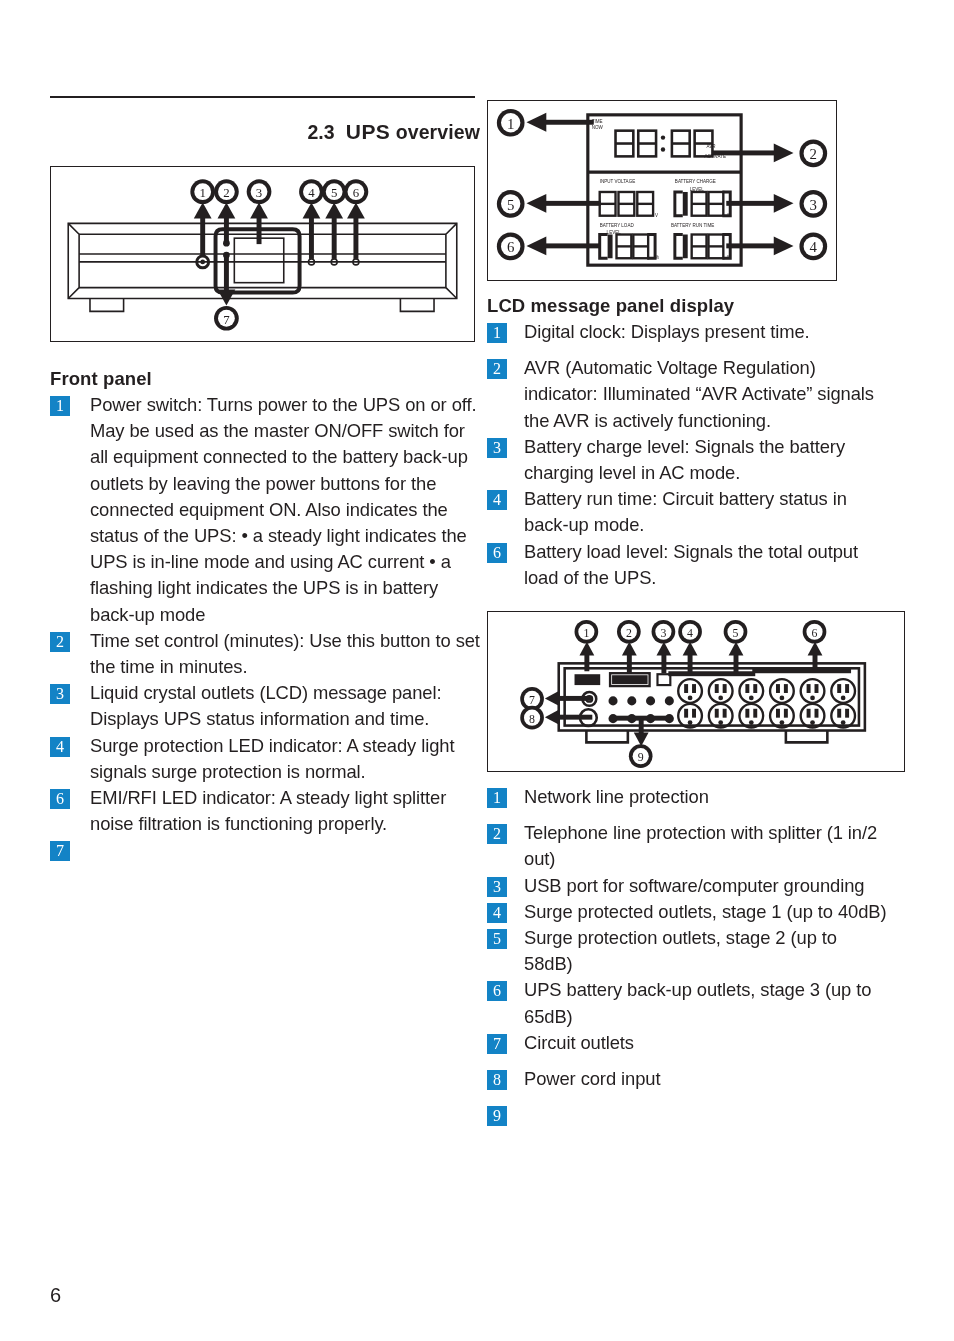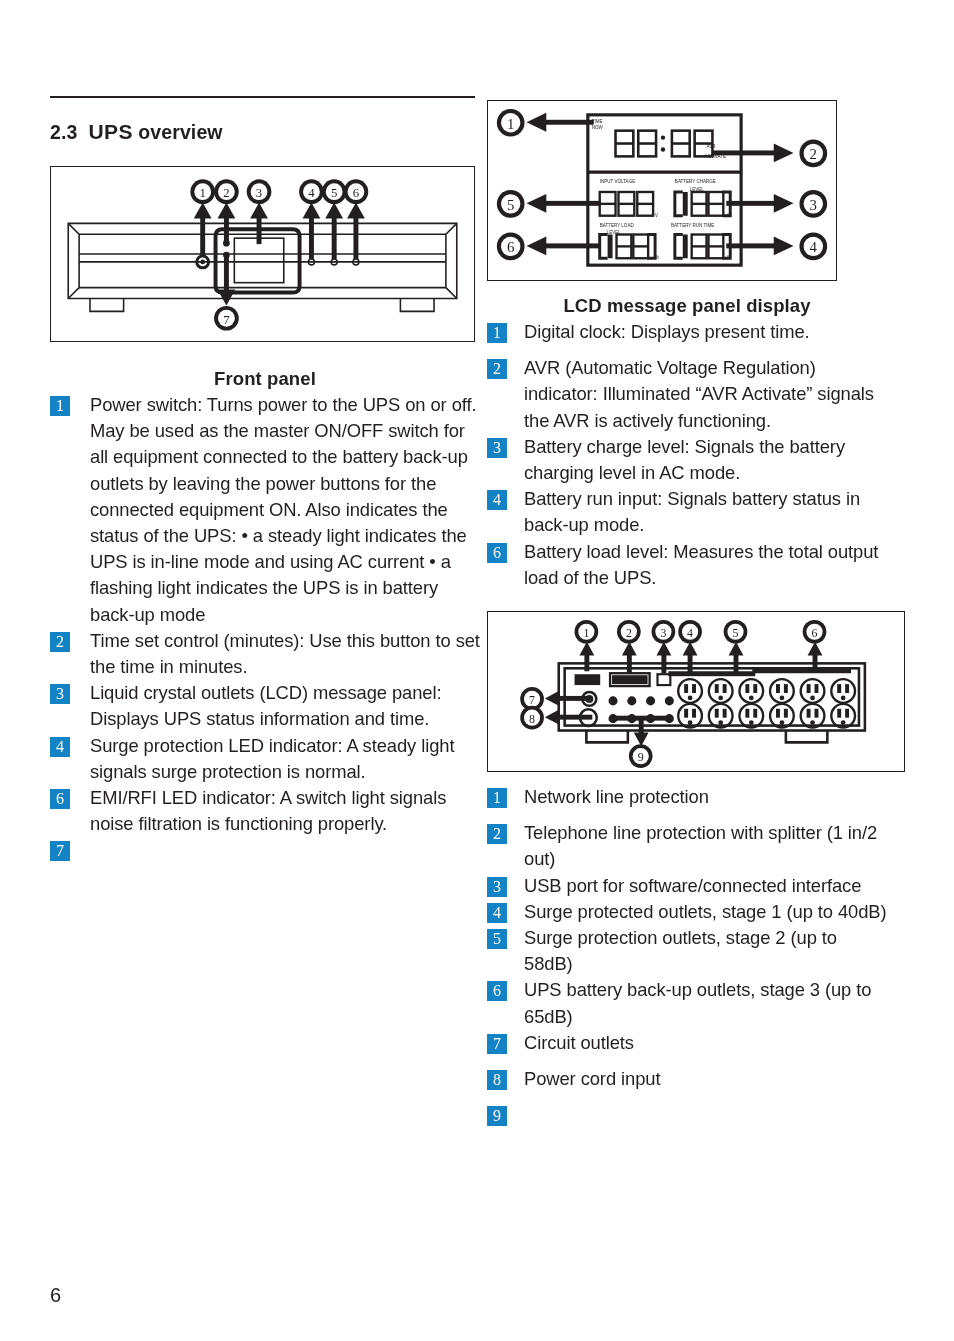--- a/index.html
+++ b/index.html
@@ -34,30 +34,30 @@
   .rule {
     border-top: 2px solid #231f20;
     width: 425px;
     margin: 0 0 22px 0;
   }
   .section-heading {
     font-size: 19.5px;
     font-weight: bold;
     letter-spacing: 0.1px;
     margin: 0 0 22px 0;
+    text-align: right;
   }
   .section-heading .num { margin-right: 11px; }
   .section-heading .ups { font-size: 21px; letter-spacing: 0.4px; }
 
   .sub-heading {
     font-size: 18.5px;
     font-weight: bold;
     margin: 0 0 2px 0;
     letter-spacing: 0.1px;
-    text-align: center;
   }
 
   
   ol.numlist {
     list-style: none;
     margin: 0;
     padding: 0;
   }
   ol.numlist > li {
     position: relative;
@@ -236,21 +236,21 @@
   </div>
 
   <h3 class="sub-heading">Front panel</h3>
 
   <ol class="numlist" id="front-panel-list">
     <li><span class="badge">1</span><span>Power switch: Turns power to the UPS on or off. May be used as the master ON/OFF switch for all equipment connected to the battery back-up outlets by leaving the power buttons for the connected equipment ON. Also indicates the status of the UPS: • a steady light indicates the UPS is in-line mode and using AC current • a flashing light indicates the UPS is in battery back-up mode</span></li>
     <li><span class="badge">2</span><span>Time set control (minutes): Use this button to set the time in minutes.</span></li>
     <li><span class="badge">3</span><span>Liquid crystal outlets (LCD) message panel: Displays UPS status information and time.</span></li>
     <li><span class="badge">4</span><span>Surge protection LED indicator: A steady light signals surge protection is normal.</span></li>
     <li><span class="badge">5</span></li>
-    <li><span class="badge">6</span><span>EMI/RFI LED indicator: A switch light signals noise filtration is functioning properly.</span></li>
+    <li><span class="badge">6</span><span>EMI/RFI LED indicator: A steady light splitter noise filtration is functioning properly.</span></li>
     <li><span class="badge">7</span></li>
   </ol>
 </div>
 
 <div id="right-col">
 
   <div class="figbox" id="fig-lcd">
     <svg class="fig-svg" viewBox="0 0 350 181">
 
       <g fill="none" stroke="#231f20" stroke-width="3.2">
@@ -397,23 +397,23 @@
       </g>
     </svg>
   </div>
 
   <h3 class="sub-heading">LCD message panel display</h3>
 
   <ol class="numlist" id="lcd-panel-list">
     <li><span class="badge">1</span><span>Digital clock: Displays present time.</span></li>
     <li class="gap"><span class="badge">2</span><span>AVR (Automatic Voltage Regulation) indicator: Illuminated “AVR Activate” signals the AVR is actively functioning.</span></li>
     <li><span class="badge">3</span><span>Battery charge level: Signals the battery charging level in AC mode.</span></li>
-    <li><span class="badge">4</span><span>Battery run input: Signals battery status in back-up mode.</span></li>
+    <li><span class="badge">4</span><span>Battery run time: Circuit battery status in back-up mode.</span></li>
     <li><span class="badge">5</span></li>
-    <li><span class="badge">6</span><span>Battery load level: Measures the total output load of the UPS.</span></li>
+    <li><span class="badge">6</span><span>Battery load level: Signals the total output load of the UPS.</span></li>
   </ol>
 
   <div class="figbox" id="fig-back" style="margin-top:20px;">
     <svg class="fig-svg" viewBox="0 0 418 161">
 
       <g fill="none" stroke="#231f20" stroke-width="2.6">
         <rect x="70" y="52" width="310" height="68"></rect>
         <rect x="76" y="57" width="298" height="58"></rect>
         <path d="M98 120 L98 132 L140 132 L140 120"></path>
         <path d="M300 120 L300 132 L342 132 L342 120"></path>
@@ -593,21 +593,21 @@
             <text x="153" y="151" font-family="Liberation Serif, serif" font-size="12" text-anchor="middle" fill="#231f20">9</text>
           </g>
       </g>
     </svg>
   </div>
 
 
   <ol class="numlist" id="back-panel-list">
     <li><span class="badge">1</span><span>Network line protection</span></li>
     <li class="gap"><span class="badge">2</span><span>Telephone line protection with splitter (1 in/2 out)</span></li>
-    <li><span class="badge">3</span><span>USB port for software/connected interface</span></li>
+    <li><span class="badge">3</span><span>USB port for software/computer grounding</span></li>
     <li><span class="badge">4</span><span>Surge protected outlets, stage 1 (up to 40dB)</span></li>
     <li><span class="badge">5</span><span>Surge protection outlets, stage 2 (up to 58dB)</span></li>
     <li><span class="badge">6</span><span>UPS battery back-up outlets, stage 3 (up to 65dB)</span></li>
     <li><span class="badge">7</span><span>Circuit outlets</span></li>
     <li class="gap"><span class="badge">8</span><span>Power cord input</span></li>
     <li class="gap"><span class="badge">9</span></li>
   </ol>
 </div>
 
 <div id="page-number">6</div>

